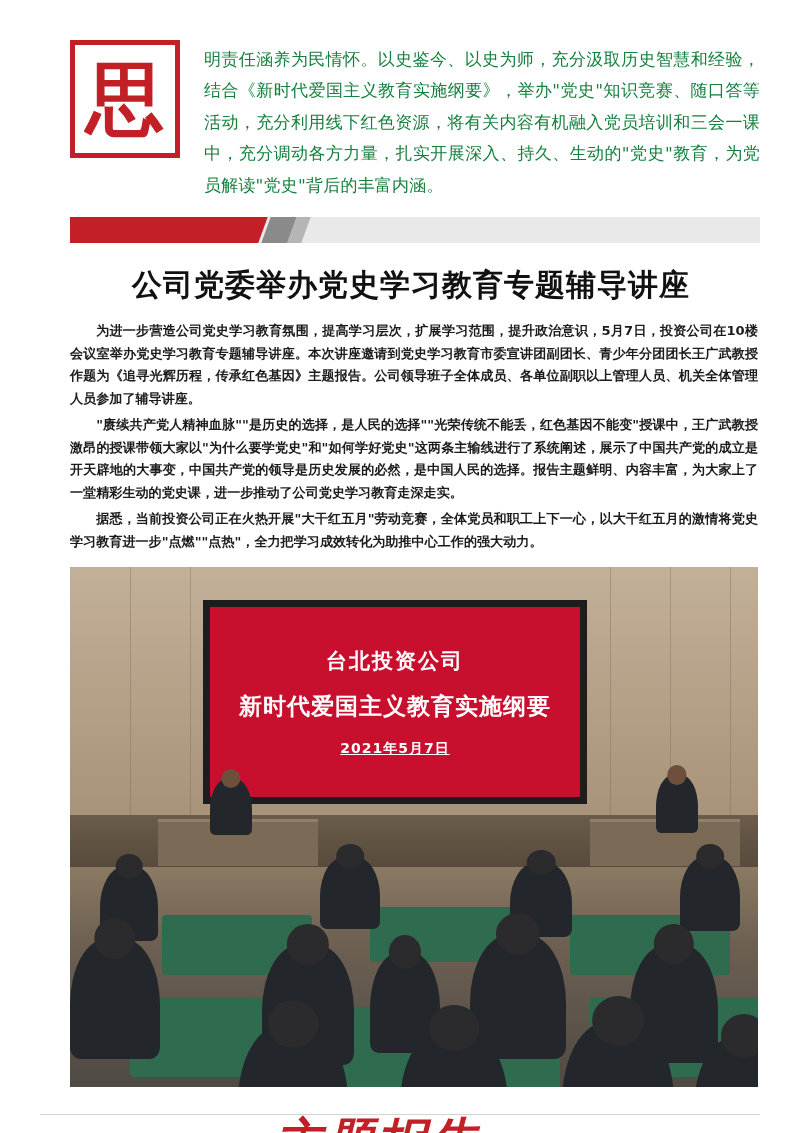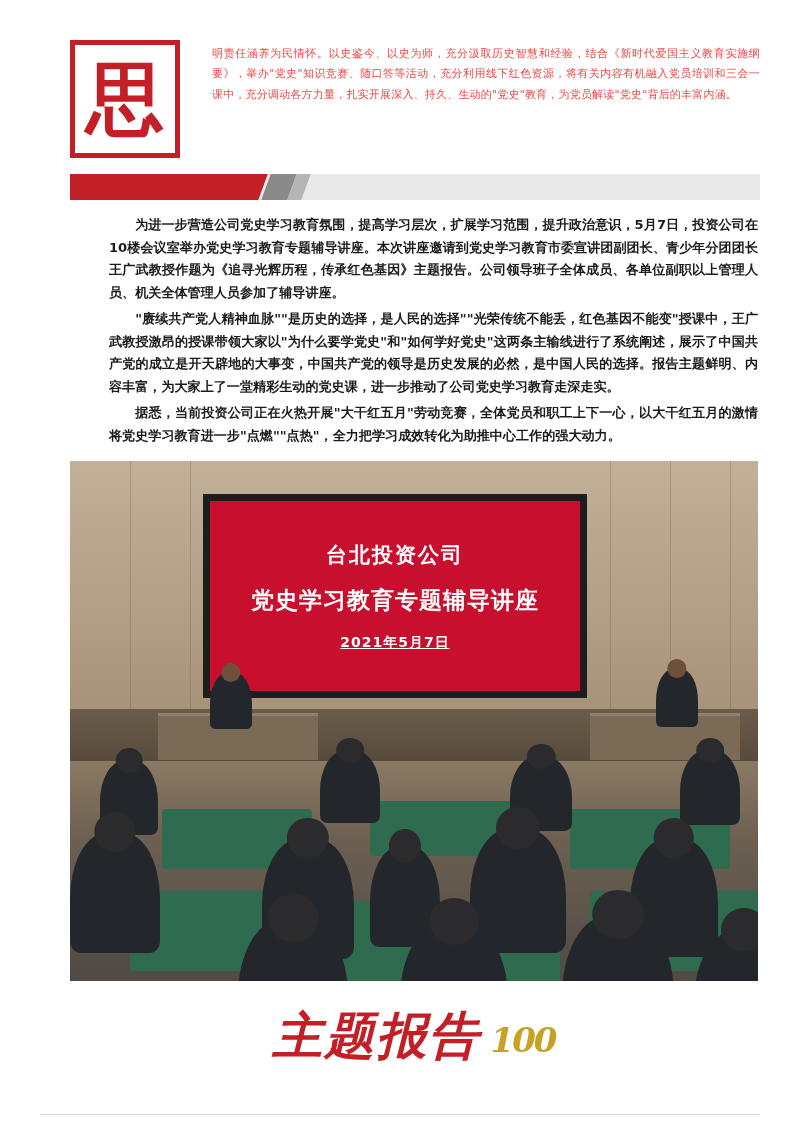--- a/index.html
+++ b/index.html
@@ -42,25 +42,25 @@
   }
   .si-char {
     font-family: "DejaVu Serif", "Liberation Serif", serif;
     font-size: 78px;
     font-weight: 700;
     color: #c22026;
     line-height: 1;
   }
   .header-text {
     flex: 1 1 auto;
-    margin-left: 32px;
-    font-family: "DejaVu Serif", "Liberation Serif", serif;
-    font-size: 11px;
+    margin-left: 24px;
+    font-family: "DejaVu Serif", "Liberation Serif", serif;
+    font-size: 17px;
     line-height: 1.85;
-    color: #ef4444;
+    color: #15803d;
     text-align: justify;
     padding-top: 4px;
     letter-spacing: 0.2px;
   }
 
   
   .ribbon {
     position: relative;
     height: 26px;
     margin: 16px 40px 0 70px;
@@ -102,21 +102,21 @@
     text-align: center;
     font-family: "DejaVu Serif", "Liberation Serif", serif;
     font-size: 30px;
     font-weight: 700;
     color: #111;
     letter-spacing: 1px;
   }
 
   
   .body-copy {
-    margin: 14px 42px 0 109px;
+    margin: 14px 42px 0 70px;
   }
   .body-copy p {
     margin: 0 0 4px 0;
     font-family: "DejaVu Sans", "Liberation Sans", sans-serif;
     font-size: 13.1px;
     line-height: 1.72;
     text-align: justify;
     text-indent: 2em;
     color: #1b1b1b;
     font-weight: 600;
@@ -263,39 +263,40 @@
     </div>
     <div class="header-text">明责任涵养为民情怀。以史鉴今、以史为师，充分汲取历史智慧和经验，结合《新时代爱国主义教育实施纲要》，举办"党史"知识竞赛、随口答等活动，充分利用线下红色资源，将有关内容有机融入党员培训和三会一课中，充分调动各方力量，扎实开展深入、持久、生动的"党史"教育，为党员解读"党史"背后的丰富内涵。</div>
   </div>
 
   <div class="ribbon">
     <div class="red"></div>
     <div class="gray-slant"></div>
     <div class="gray-slant2"></div>
   </div>
 
+  <div class="doc-title">公司党委举办党史学习教育专题辅导讲座</div>
 
   <div class="body-copy">
     <p>为进一步营造公司党史学习教育氛围，提高学习层次，扩展学习范围，提升政治意识，5月7日，投资公司在10楼会议室举办党史学习教育专题辅导讲座。本次讲座邀请到党史学习教育市委宣讲团副团长、青少年分团团长王广武教授作题为《追寻光辉历程，传承红色基因》主题报告。公司领导班子全体成员、各单位副职以上管理人员、机关全体管理人员参加了辅导讲座。</p>
     <p>"赓续共产党人精神血脉""是历史的选择，是人民的选择""光荣传统不能丢，红色基因不能变"授课中，王广武教授激昂的授课带领大家以"为什么要学党史"和"如何学好党史"这两条主输线进行了系统阐述，展示了中国共产党的成立是开天辟地的大事变，中国共产党的领导是历史发展的必然，是中国人民的选择。报告主题鲜明、内容丰富，为大家上了一堂精彩生动的党史课，进一步推动了公司党史学习教育走深走实。</p>
     <p>据悉，当前投资公司正在火热开展"大干红五月"劳动竞赛，全体党员和职工上下一心，以大干红五月的激情将党史学习教育进一步"点燃""点热"，全力把学习成效转化为助推中心工作的强大动力。</p>
   </div>
 
   <div class="photo-wrap">
     <div class="room-wall">
       <div class="wall-panel" style="left:60px"></div>
       <div class="wall-panel" style="left:120px"></div>
       <div class="wall-panel" style="left:540px"></div>
       <div class="wall-panel" style="left:600px"></div>
       <div class="wall-panel" style="left:660px"></div>
     </div>
 
     <div class="screen">
       <div class="s1">台北投资公司</div>
-      <div class="s2">党史学习教育专题辅导讲座</div>
+      <div class="s2">新时代爱国主义教育实施纲要</div>
       <div class="s3">2021年5月7日</div>
     </div>
 
     <div class="stage"></div>
     <div class="head-table" style="left:88px; width:160px;"></div>
     <div class="head-table" style="left:520px; width:150px;"></div>
 
     <div class="person skin" style="left:140px; top:212px; width:42px; height:56px;">
         <span class="head"></span>
       </div>

